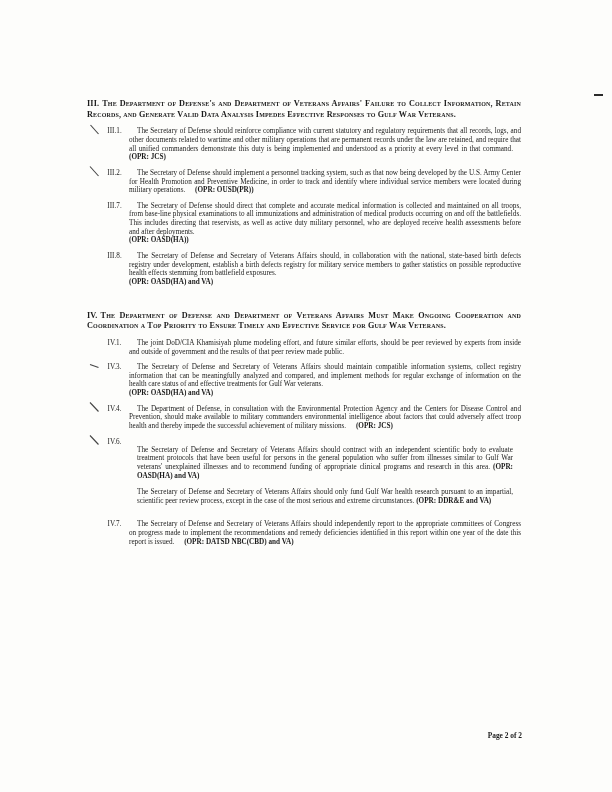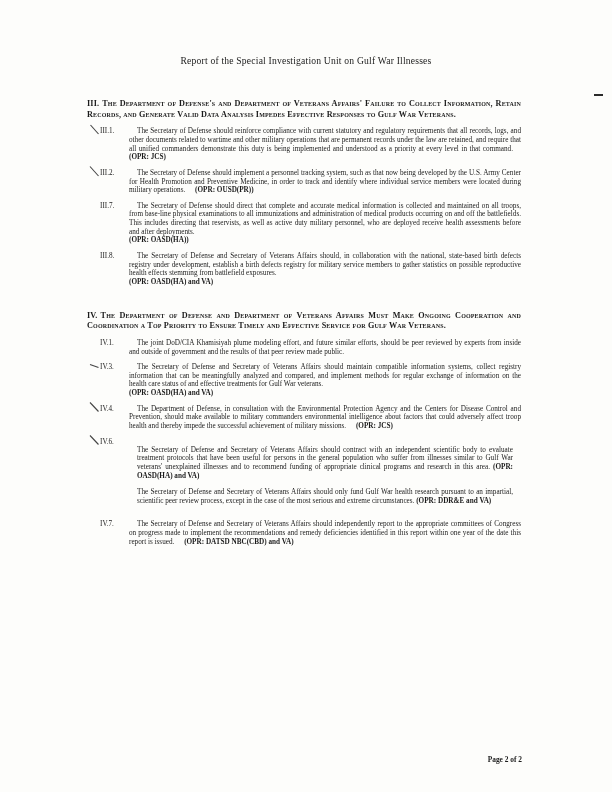--- a/index.html
+++ b/index.html
@@ -50,48 +50,47 @@
     display: flex;
     margin-top: 7px;
     font-size: 7.2px;
     line-height: 1.2;
   }
   .num {
     flex: 0 0 29px;
     margin-left: 13px;
     position: relative;
     white-space: nowrap;
+    text-align: center;
   }
   .body { flex: 1; text-align: justify; }
   .para { margin: 8px; }
   .para + .para { margin-top: 6px; }
   .opr { font-weight: bold; }
   .opr.block { display: block; }
   .tick {
     position: absolute;
     left: -11px;
     top: -3px;
     width: 11px;
     height: 11px;
   }
   .footer {
     position: absolute;
     top: 731px;
     right: 90px;
     font-size: 7.4px;
     font-weight: bold;
-    margin-top: 24px;
   }
 </style>
 </head>
 <body>
 
 <div class="page">
 
-  <div class="title">Report of the Special Investigation Unit on Gulf War Illnesses</div>
 
   <div class="artifact-dash"></div>
 
   <div class="content">
 
     <p class="sec-head"><span class="sec-num">III.</span><span>The Department of Defense's and Department of Veterans Affairs' Failure to Collect Information, Retain Records, and Generate Valid Data Analysis Impedes Effective Responses to Gulf War Veterans.</span></p>
 
     <div class="item">
       <span class="num"><svg class="tick" viewBox="0 0 11 11">
             <path d="M1.5 1 L9.5 10" stroke="#444" stroke-width="1.1" fill="none"></path>

